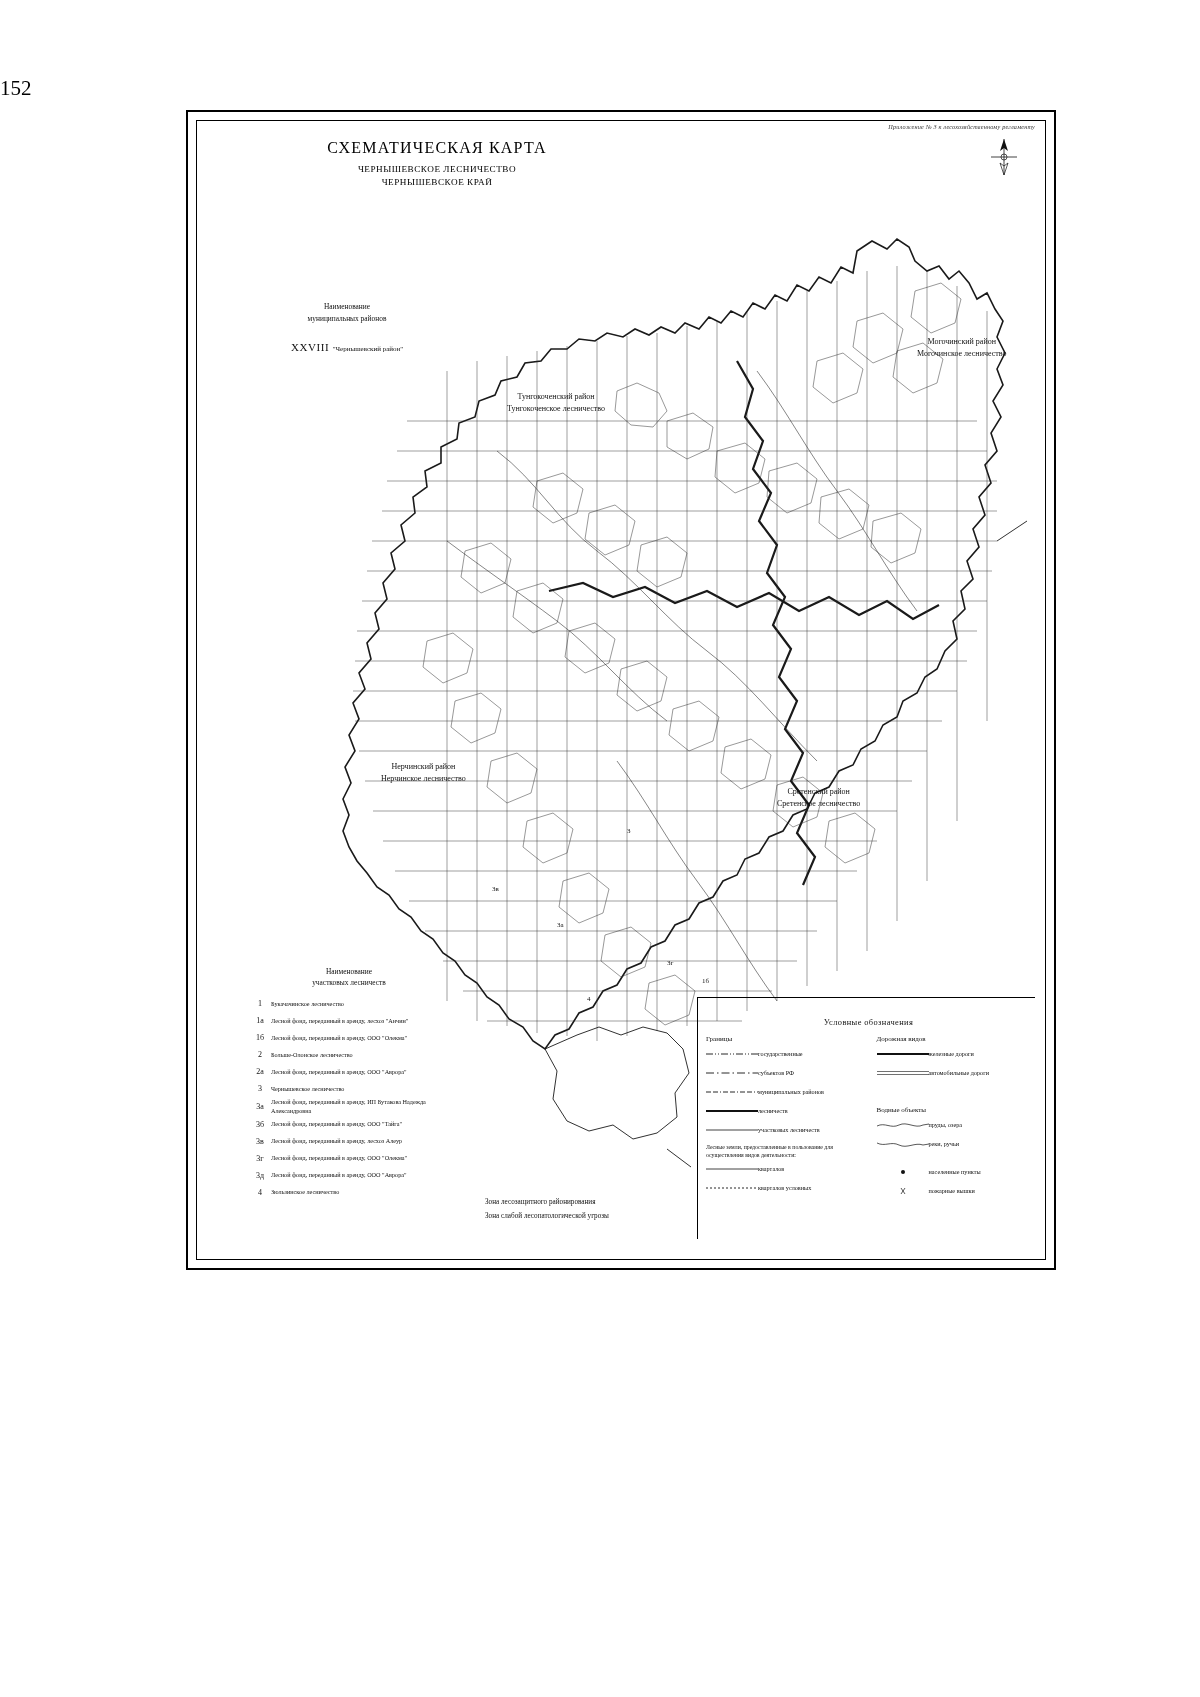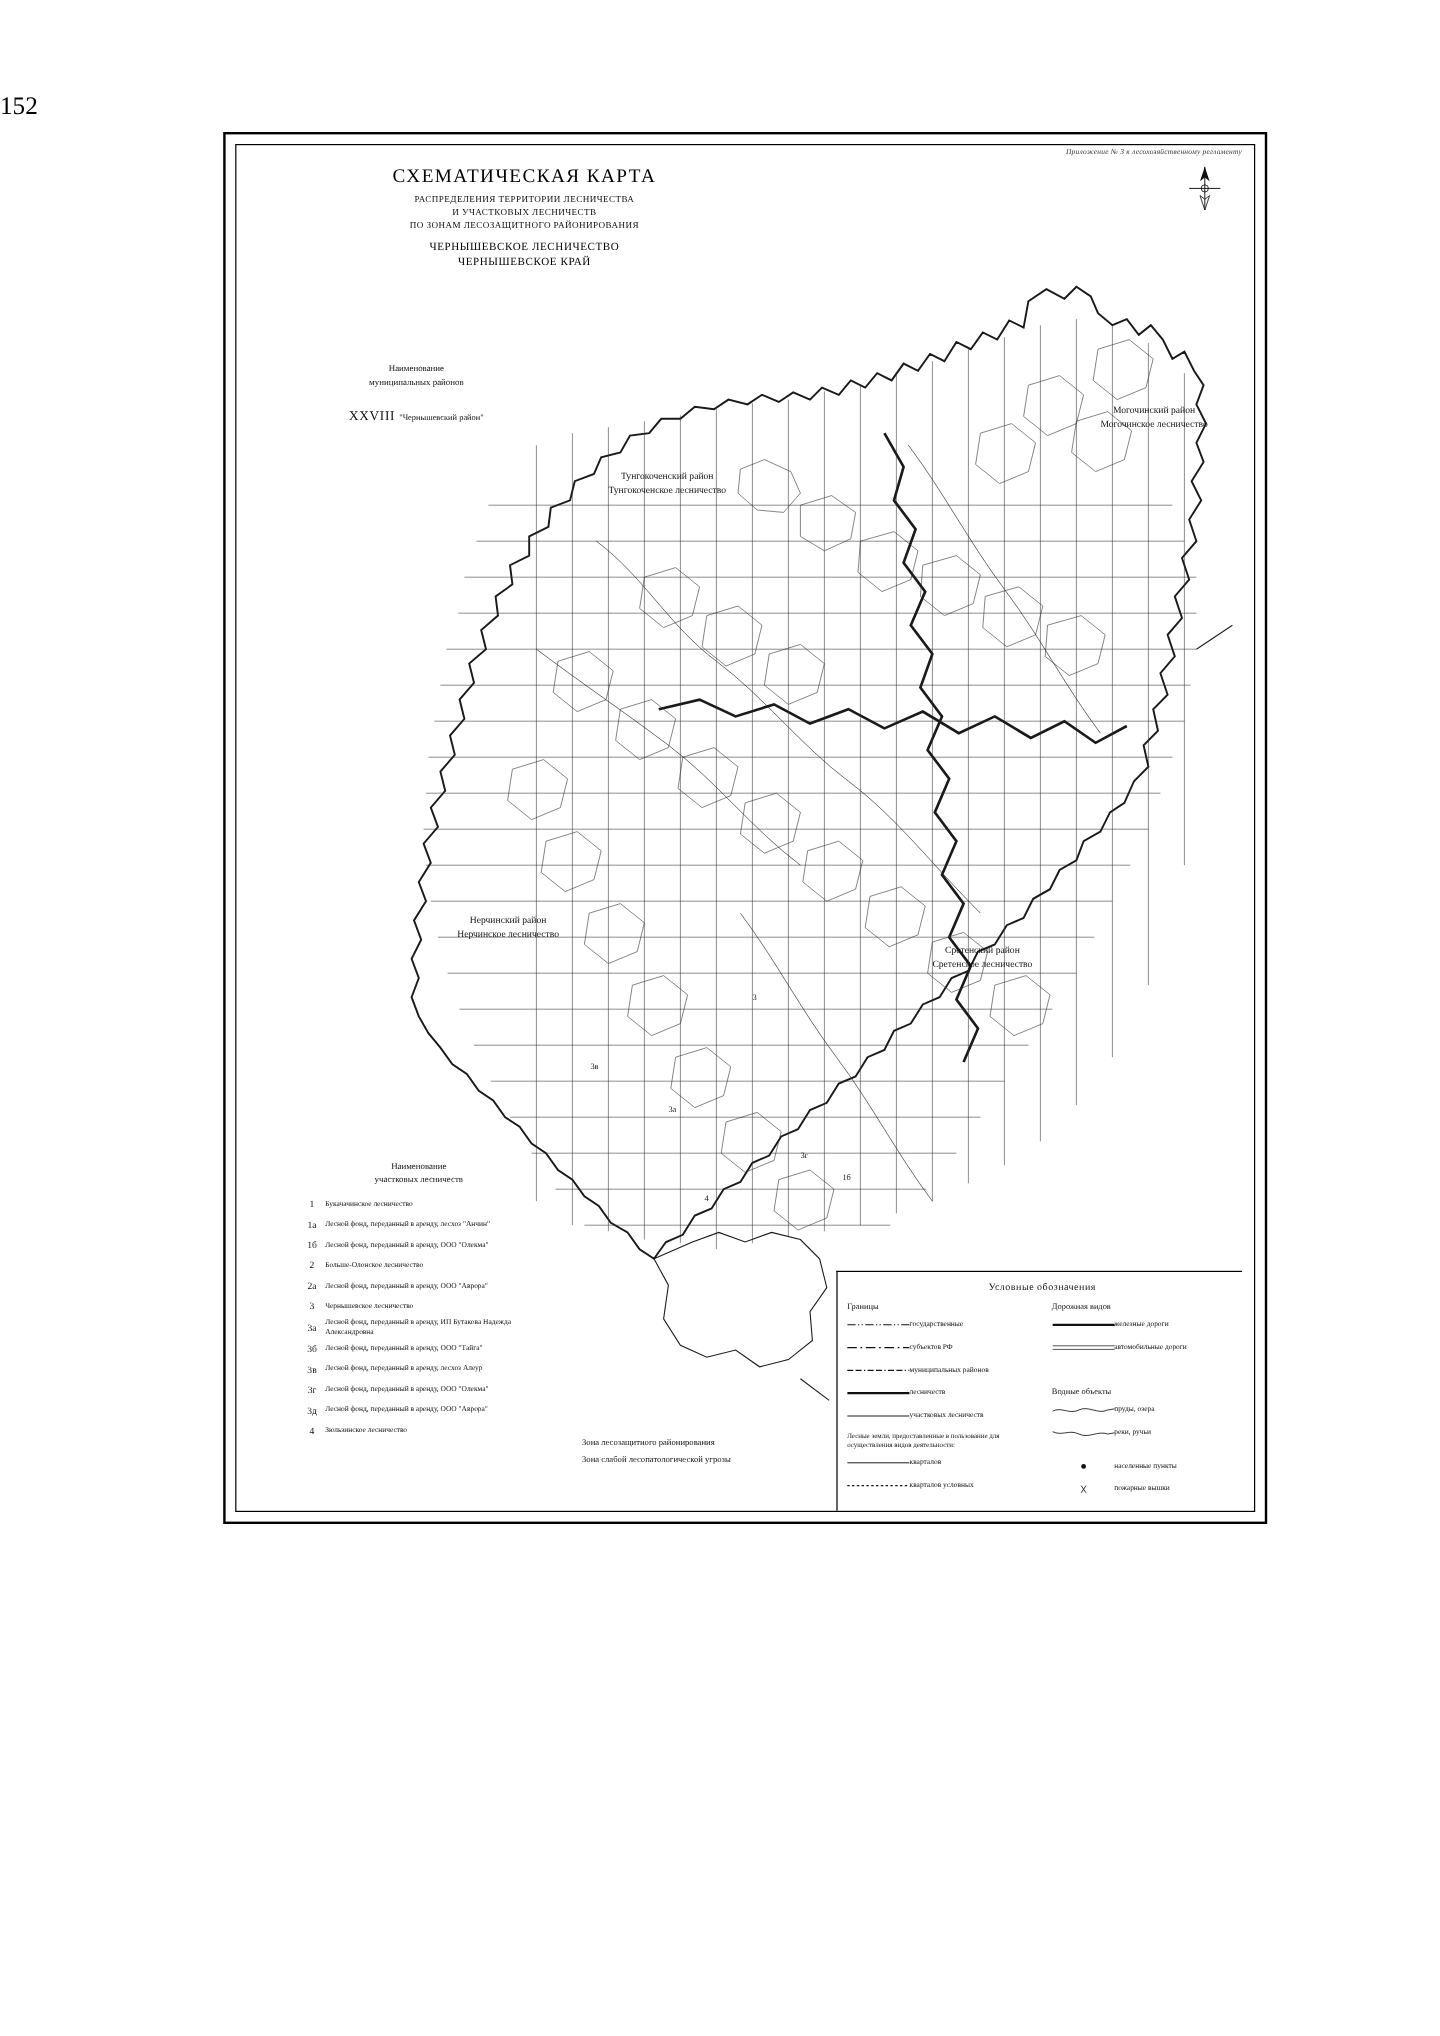--- a/index.html
+++ b/index.html
@@ -172,26 +172,26 @@
     text-align: left;
     font-size: 7.2px;
     line-height: 1.9;
     color: #111;
   }
 
   
   .signs {
     position: absolute;
     left: 500px;
-    top: 938px;
+    top: 876px;
     width: 338px;
     border-left: 1px solid #000;
     border-top: 1px solid #000;
     box-sizing: border-box;
-    padding: 8px 4px 4px 8px;
+    padding: 20px 4px 4px 8px;
     height: 242px;
   }
   .signs-title {
     text-align: center;
     font-size: 8.4px;
     letter-spacing: .4px;
     margin-bottom: 8px;
     color: #111;
   }
   .signs-cols {
@@ -342,25 +342,20 @@
           <text x="470" y="844">3г</text>
           <text x="505" y="862">1б</text>
           <text x="390" y="880">4</text>
           <text x="430" y="712">3</text>
         </g>
       </svg>
     </div>
 
     <div class="title-block">
       <div class="title-main">СХЕМАТИЧЕСКАЯ КАРТА</div>
-      <div class="title-sub">
-        <div>РАСПРЕДЕЛЕНИЯ ТЕРРИТОРИИ ЛЕСНИЧЕСТВА</div>
-        <div>И УЧАСТКОВЫХ ЛЕСНИЧЕСТВ</div>
-        <div>ПО ЗОНАМ ЛЕСОЗАЩИТНОГО РАЙОНИРОВАНИЯ</div>
-      </div>
       <div class="title-lh">
         <div>ЧЕРНЫШЕВСКОЕ ЛЕСНИЧЕСТВО</div>
         <div>ЧЕРНЫШЕВСКОЕ КРАЙ</div>
       </div>
     </div>
 
     <div class="compass">
       <svg width="34" height="40" viewBox="0 0 34 40">
         <line x1="17" y1="2" x2="17" y2="38" stroke="#111" stroke-width="0.8"></line>
         <line x1="4" y1="20" x2="30" y2="20" stroke="#111" stroke-width="0.8"></line>

